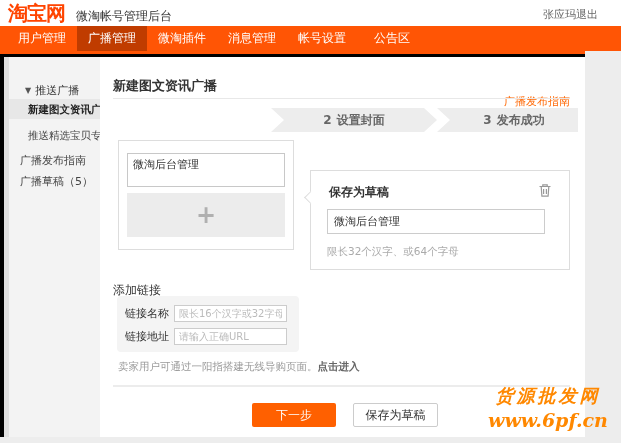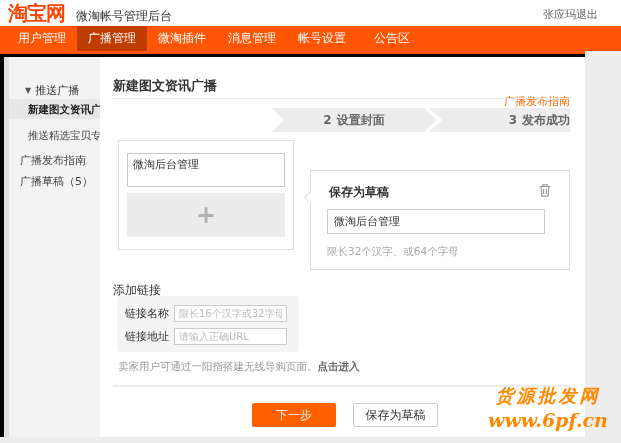--- a/index.html
+++ b/index.html
@@ -38,22 +38,22 @@
   .guide-link { position:absolute; right:15px; top:37px; font-size:11px; color:#f60; cursor:pointer; }
   .title-rule { position:absolute; left:13px; right:15px; top:41px; height:0; border-bottom:1px solid #e8e8e8; }
 
   
   .steps { position:absolute; left:13px; top:51px; width:457px; height:24px; }
   .step { position:absolute; top:0; height:24px; line-height:24px; font-size:12px; font-weight:bold; text-align:center; }
   .step1 { left:0; width:166px; background:#ff9c00; color:#fff;
            clip-path:polygon(0 0,153px 0,166px 50%,153px 100%,0 100%); padding-right:13px; }
   .step2 { left:158px; width:166px; background:#ededed; color:#666;
            clip-path:polygon(0 0,153px 0,166px 50%,153px 100%,0 100%,13px 50%); padding-left:13px; padding-right:13px; }
-  .step3 { left:316px; width:141px; background:#ededed; color:#666;
-           clip-path:polygon(0 0,100% 0,100% 100%,0 100%,13px 50%); padding-left:13px;text-align:right; }
+  .step3 { left:324px; width:141px; background:#ededed; color:#666;
+           clip-path:polygon(0 0,100% 0,100% 100%,0 100%,13px 50%); padding-left:13px; }
   .step .num { margin-right:5px; }
 
   
   .card { position:absolute; left:18px; top:83px; width:176px; height:110px; border:1px solid #ddd; background:#fff; }
   .card-title-box { position:absolute; left:8px; top:12px; width:158px; height:34px; border:1px solid #c8c8c8; font-size:11px; color:#333; padding:3px 5px; cursor:text; }
   .card-plus-box { position:absolute; left:8px; top:52px; width:158px; height:44px; background:#ececec; text-align:center; line-height:44px; cursor:pointer; }
   .card-plus-box .plus { font-size:24px; font-weight:bold; color:#b0b0b0; }
 
   
   .article { position:absolute; left:210px; top:113px; width:260px; height:100px; border:1px solid #ddd; background:#fff; }

